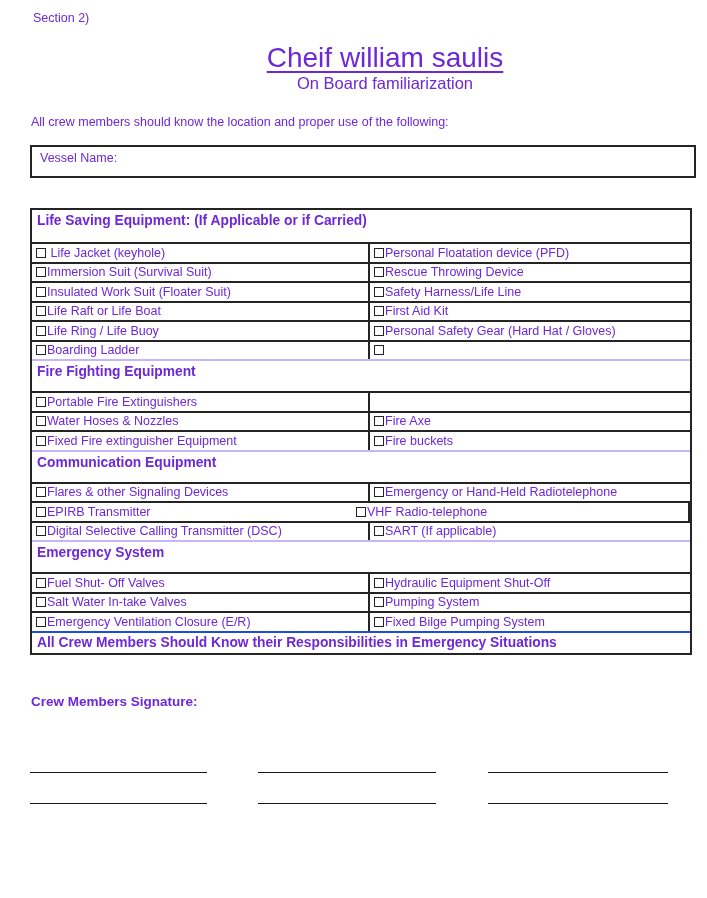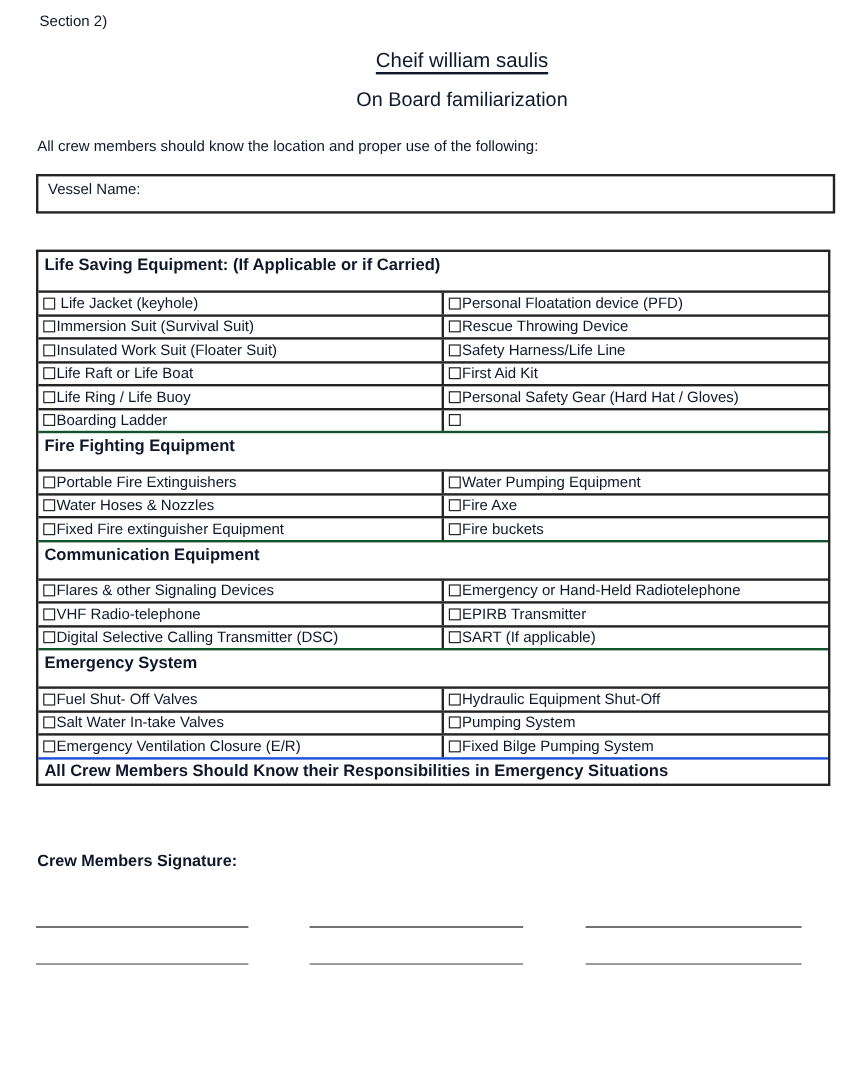--- a/index.html
+++ b/index.html
@@ -1,42 +1,42 @@
 <!DOCTYPE html>
 <html><head>
 <meta charset="utf-8">
 <style>
   html,body{margin:0;padding:0;background:#ffffff;}
   .page{
     position:relative;
     width:707px;height:804px;
     background:#ffffff;
     font-family:"Liberation Sans", sans-serif;
-    color:#0f172a;
+    color:#6d28d9;
     overflow:hidden;
   }
   .abs{position:absolute;}
   .section-label{left:33px;top:11px;font-size:12.5px;}
   .center-block{left:63px;width:644px;text-align:center;}
-  .doc-title{top:41px;font-size:17px;line-height:1.2;}
+  .doc-title{top:41px;font-size:28px;line-height:1.2;}
   .doc-title .underlined{text-decoration:underline;text-decoration-thickness:2px;text-underline-offset:4px;}
   .doc-subtitle{top:74px;font-size:16.5px;}
   .intro-line{left:31px;top:115px;font-size:12.5px;}
   .vessel-box{
     left:30px;top:145px;width:654px;height:25px;
     border:2px solid #242424;
     padding:4px 0 0 8px;font-size:12.5px;
   }
   .check-table{
     left:30px;top:208px;width:658px;
     border:2px solid #242424;
   }
   .sec-header{
     box-sizing:border-box;height:32px;
-    border-top:2px solid #14532d;
+    border-top:2px solid #c4b5fd;
     font-weight:bold;font-size:13.8px;
     padding:3px 0 0 5px;
   }
   .sec-header.first{border-top:none;}
   .item-row{
     box-sizing:border-box;display:flex;
     height:19.5px;border-top:2px solid #242424;
   }
   .cell{display:flex;align-items:center;overflow:hidden;}
   .cell-left{box-sizing:border-box;width:338px;border-right:2px solid #242424;padding-left:4px;}
@@ -47,21 +47,21 @@
     border:1.5px solid #242424;
     background:#ffffff;margin-right:1px;
   }
   .item-label{font-size:12.5px;white-space:pre-wrap;line-height:1;}
   .table-footer{
     box-sizing:border-box;height:22.5px;
     border-top:2px solid #1d4ed8;
     font-weight:bold;font-size:13.8px;
     padding:2px 0 0 5px;
   }
-  .sig-heading{left:31px;top:710px;font-weight:bold;font-size:13.5px;}
+  .sig-heading{left:31px;top:694px;font-weight:bold;font-size:13.5px;}
   .sig-line{position:absolute;height:0;border-top:1.8px solid #161616;}
 </style>
 </head>
 <body>
 
 <div class="page">
 
   <div class="abs section-label">Section 2)</div>
 
   <div class="abs center-block doc-title">
@@ -137,24 +137,20 @@
           <span class="checkbox"></span>
           <span class="item-label"></span>
         </div>
       </div>
       <div class="sec-header">Fire Fighting Equipment</div>
       <div class="item-row">
         <div class="cell cell-left">
           <span class="checkbox"></span>
           <span class="item-label">Portable Fire Extinguishers</span>
         </div>
-        <div class="cell cell-right">
-          <span class="checkbox"></span>
-          <span class="item-label">Water Pumping Equipment</span>
-        </div>
       </div>
       <div class="item-row">
         <div class="cell cell-left">
           <span class="checkbox"></span>
           <span class="item-label">Water Hoses &amp; Nozzles</span>
         </div>
         <div class="cell cell-right">
           <span class="checkbox"></span>
           <span class="item-label">Fire Axe</span>
         </div>
@@ -174,27 +170,27 @@
         <div class="cell cell-left">
           <span class="checkbox"></span>
           <span class="item-label">Flares &amp; other Signaling Devices</span>
         </div>
         <div class="cell cell-right">
           <span class="checkbox"></span>
           <span class="item-label">Emergency or Hand-Held Radiotelephone</span>
         </div>
       </div>
       <div class="item-row">
+        <div class="cell cell-right">
+          <span class="checkbox"></span>
+          <span class="item-label">EPIRB Transmitter</span>
+        </div>
         <div class="cell cell-left">
           <span class="checkbox"></span>
           <span class="item-label">VHF Radio-telephone</span>
-        </div>
-        <div class="cell cell-right">
-          <span class="checkbox"></span>
-          <span class="item-label">EPIRB Transmitter</span>
         </div>
       </div>
       <div class="item-row">
         <div class="cell cell-left">
           <span class="checkbox"></span>
           <span class="item-label">Digital Selective Calling Transmitter (DSC)</span>
         </div>
         <div class="cell cell-right">
           <span class="checkbox"></span>
           <span class="item-label">SART (If applicable)</span>

